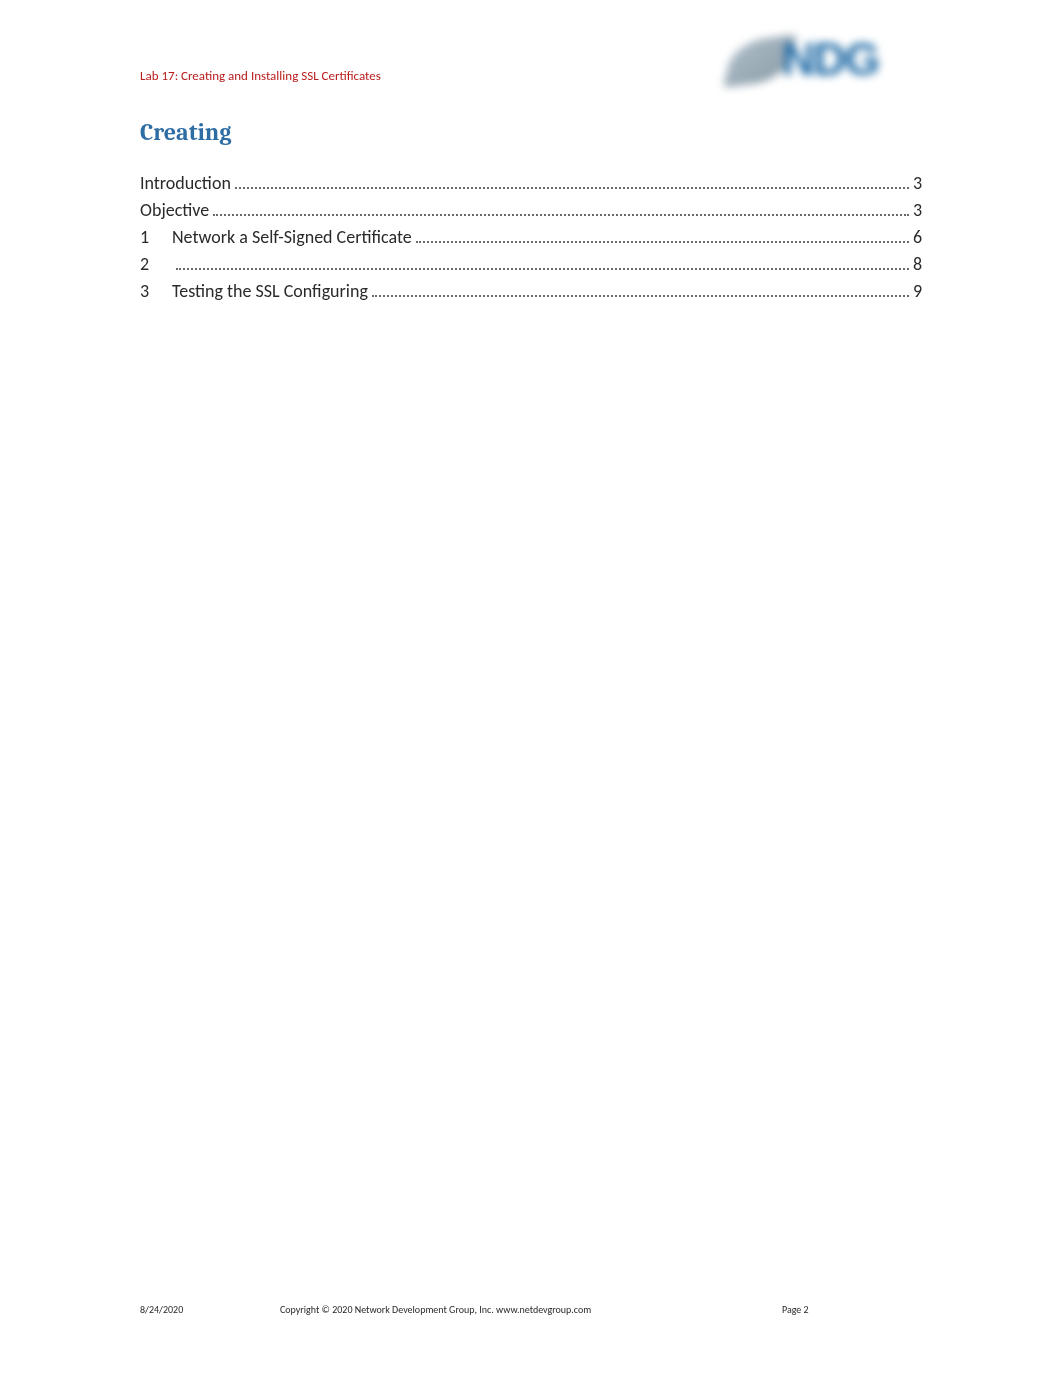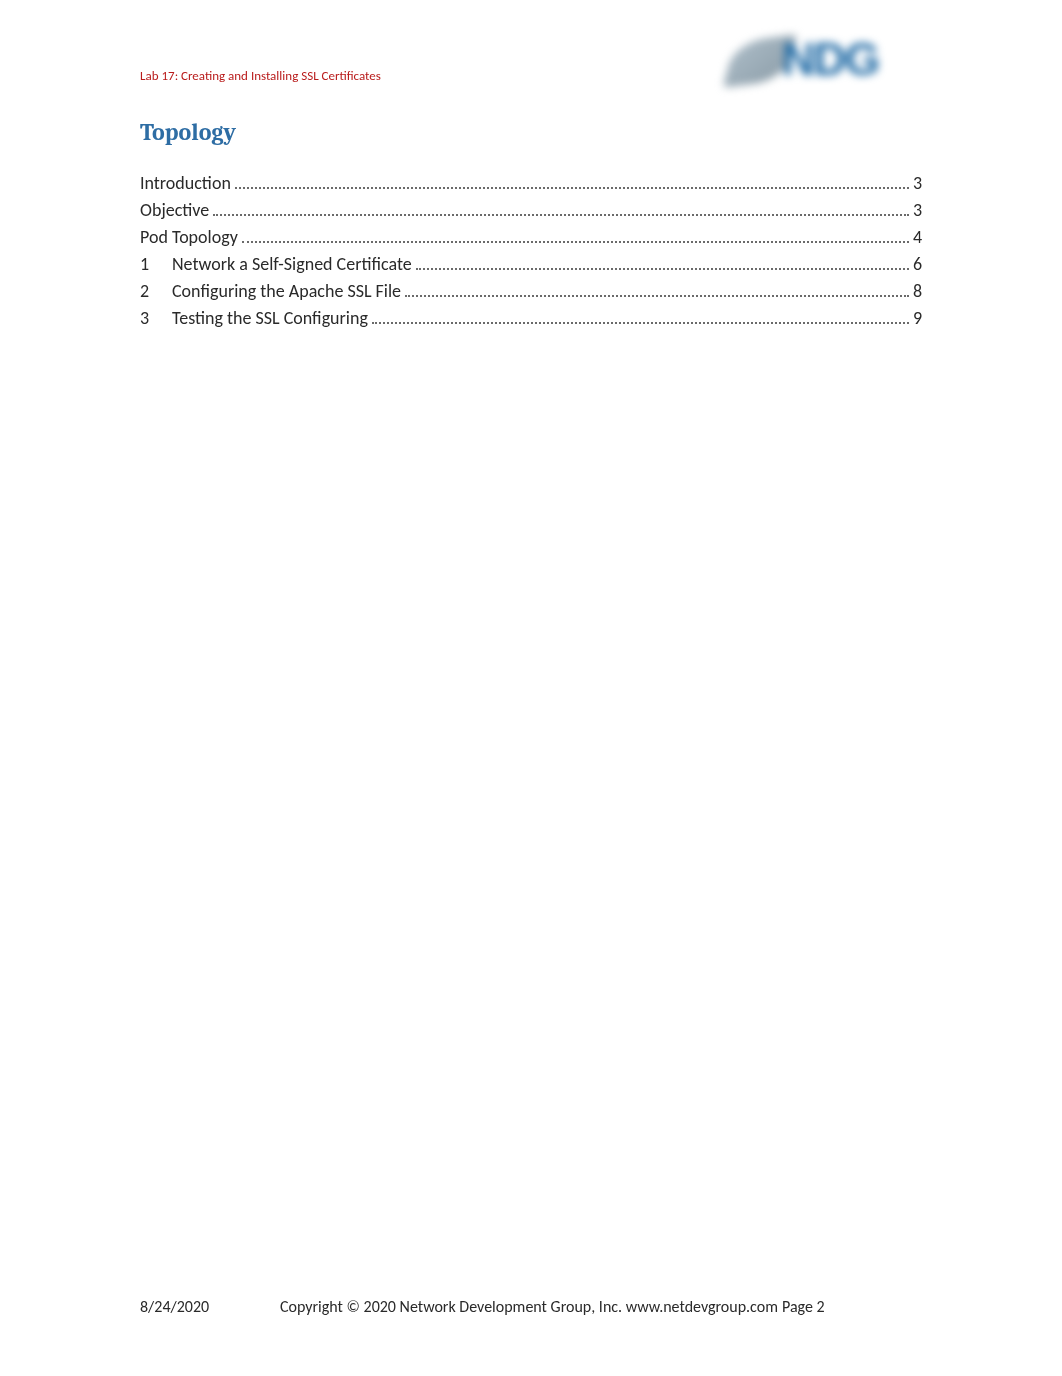--- a/index.html
+++ b/index.html
@@ -93,73 +93,67 @@
     flex: 0 0 auto;
   }
   .footer {
     position: absolute;
     left: 140px;
     right: 140px;
     bottom: 60px;
     display: flex;
     align-items: baseline;
     justify-content: space-between;
-    font-size: 16px;
+    font-size: 10px;
     color: #2a2a2a;
   }
   .footer .center { flex: 1; }
   .footer .left { width: 140px; text-align: left; }
   .footer .right { width: 140px; text-align: left; }
 </style>
 </head>
 <body>
 
 <div class="page">
 
   <div class="header-row">
     <div class="lab-title">Lab 17:  Creating and Installing SSL Certificates</div>
     <div class="logo">
       <div class="logo-swoosh"></div>
       <div class="logo-text">NDG</div>
     </div>
   </div>
 
-  <div class="contents-heading">Topology</div>
+  <div class="contents-heading">Creating</div>
 
   <div class="toc">
 
     <div class="toc-row">
       <span class="toc-label">Introduction</span>
       <span class="toc-leader"></span>
       <span class="toc-page">3</span>
     </div>
 
     <div class="toc-row">
       <span class="toc-label">Objective</span>
       <span class="toc-leader"></span>
       <span class="toc-page">3</span>
     </div>
 
-    <div class="toc-row">
-      <span class="toc-label">Pod Topology</span>
-      <span class="toc-leader"></span>
-      <span class="toc-page">4</span>
-    </div>
 
 
     <div class="toc-row">
       <span class="toc-num">1</span>
       <span class="toc-label">Network a Self-Signed Certificate</span>
       <span class="toc-leader"></span>
       <span class="toc-page">6</span>
     </div>
 
     <div class="toc-row">
       <span class="toc-num">2</span>
-      <span class="toc-label">Configuring the Apache SSL File</span>
       <span class="toc-leader"></span>
       <span class="toc-page">8</span>
     </div>
 
     <div class="toc-row">
       <span class="toc-num">3</span>
       <span class="toc-label">Testing the SSL Configuring</span>
       <span class="toc-leader"></span>
       <span class="toc-page">9</span>
     </div>

